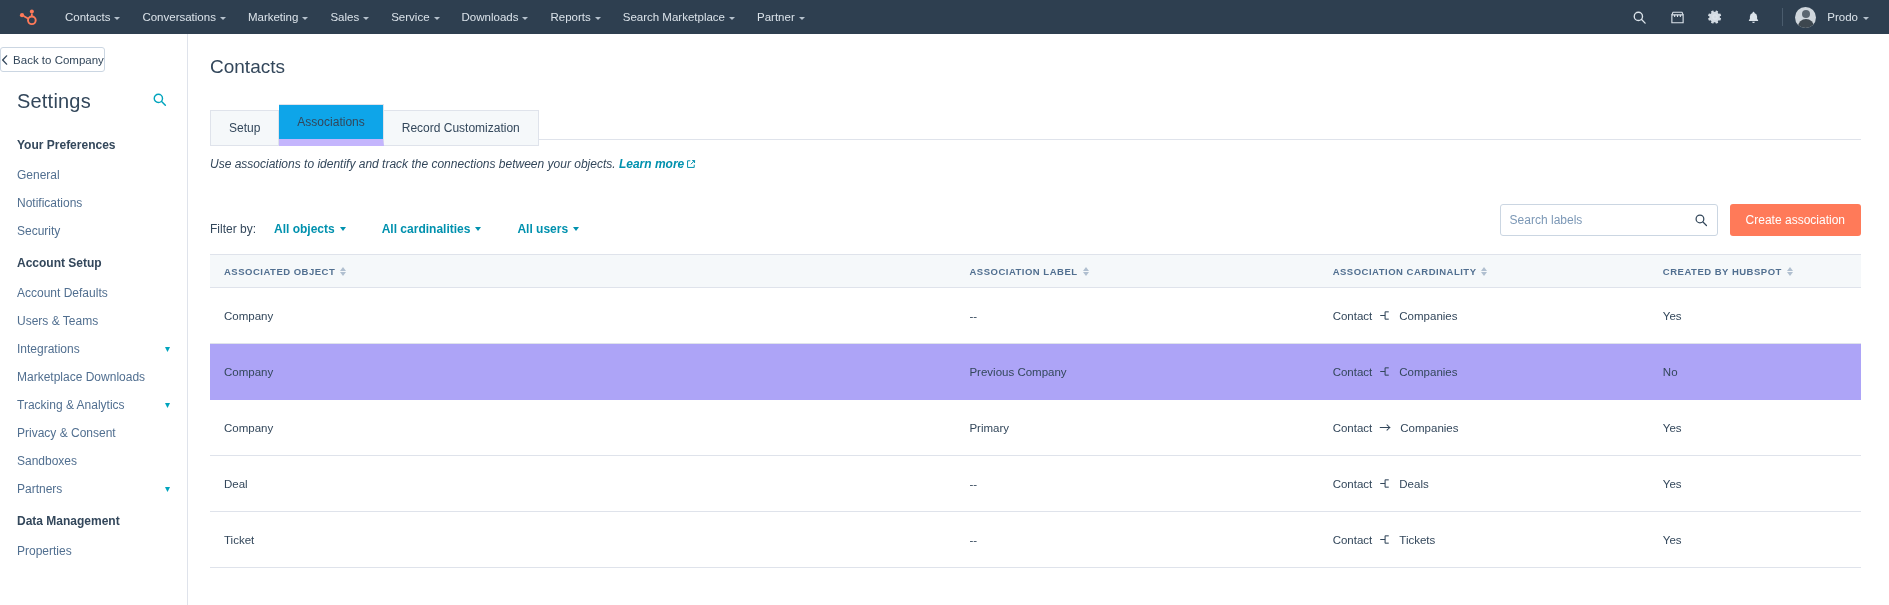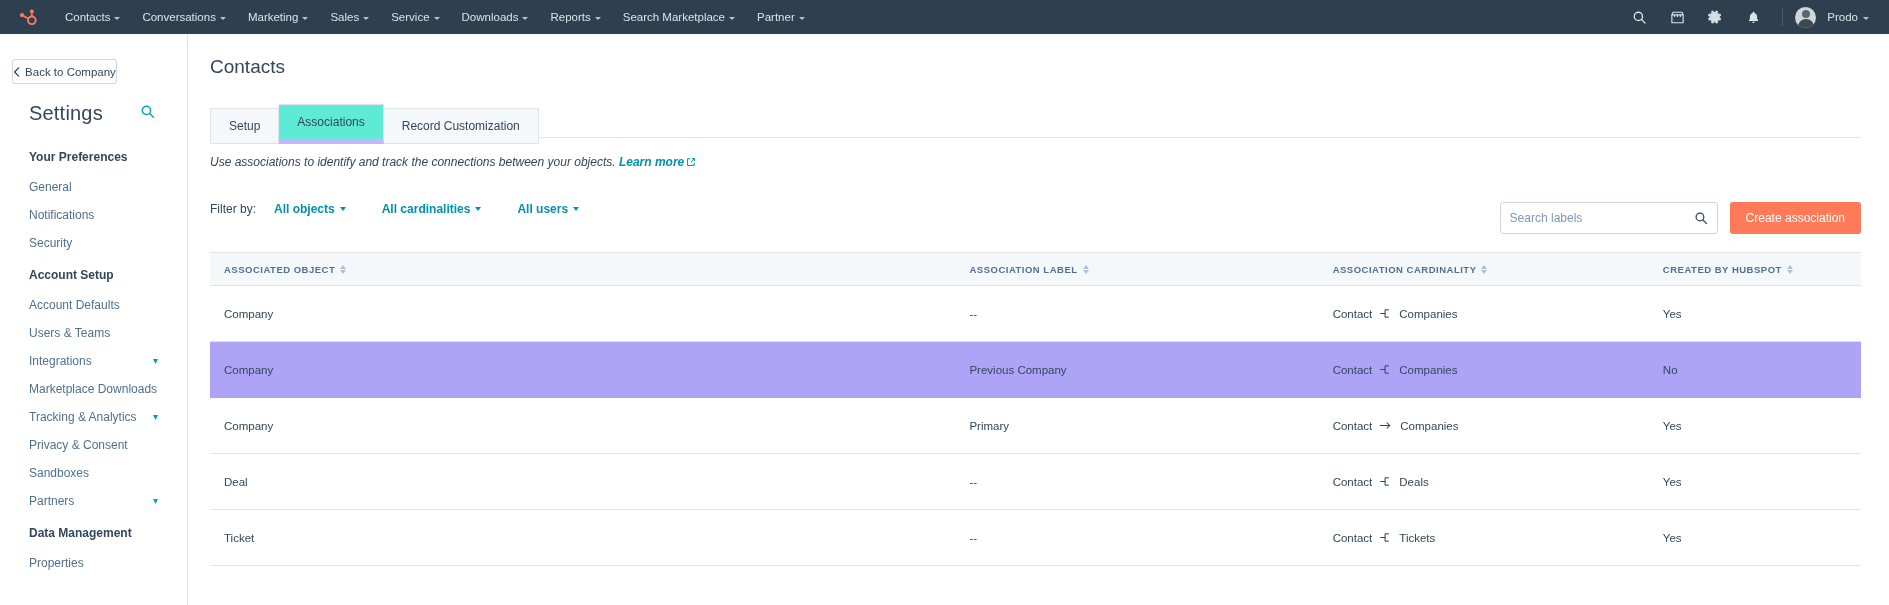--- a/index.html
+++ b/index.html
@@ -35,21 +35,21 @@
   .avatar .head { position:absolute; width: 8px; height: 8px; border-radius: 50%; background: #5b6670; left: 6.5px; top: 3px; }
   .avatar .body { position:absolute; width: 16px; height: 10px; border-radius: 8px 8px 0 0; background: #3d474f; left: 2.5px; top: 12px; }
   .user-name { color: #dbe3ea; font-size: 11.5px; margin-left: 7px; display: flex; align-items: center; gap: 5px; cursor: pointer; padding-right: 6px;}
 
   
   .body-wrap { display: flex; height: 571px; }
 
   
   .sidebar {
     width: 188px; flex: 0 0 188px; background: #ffffff;
-    border-right: 1px solid #dfe3eb; padding: 12px;
+    border-right: 1px solid #dfe3eb; padding: 0;
     position: relative; overflow: hidden;
   }
   .back-btn {
     margin: 13px 0 0 0; width: 105px; height: 25px;
     border: 1px solid #cbd6e2; border-radius: 3px; background: #fff;
     display: flex; align-items: center; justify-content: center; gap: 5px;
     font-size: 11.5px; color: #33475b; cursor: pointer;
   }
   .settings-head {
     display: flex; align-items: center; justify-content: space-between;
@@ -74,29 +74,29 @@
   .page-title { font-size: 19px; color: #33475b; font-weight: 400; margin-bottom: 19px;}
 
   .tabs { display: flex; align-items: flex-end; position: relative; }
   .tab {
     font-size: 12px; color: #33475b; padding: 10px 18px;
     border: 1px solid #dfe3eb; background: #f5f8fa;
     cursor: pointer; position: relative; top: 7px;
     border-bottom: 1px solid #dfe3eb;
   }
   .tab + .tab { border-left: none; }
-  .tab.active { background: #5eead4; border-bottom: 5px solid #c4b5fd; color: #33475b; }
+  .tab.active { background: #0ea5e9; border-bottom: 7px solid #c4b5fd; color: #33475b; }
   .tabs-rule { height: 1px; background: #dfe3eb; margin-top: 0; }
 
   .desc { font-size: 12px; color: #33475b; padding: 17px 0 0 0; font-style: italic; }
   .desc a { color: #0091ae; text-decoration: none; font-weight: 600; cursor: pointer;}
   .ext-icon { display: inline-block; vertical-align: -1px; margin-left: 2px;}
 
   .filter-row {
-    display: flex; align-items: flex-start; margin-top: 33px; gap: 0;
+    display: flex; align-items: flex-end; margin-top: 33px; gap: 0;
   }
   .filter-label { font-size: 12px; color: #33475b; margin-right: 18px;}
   .filter-link {
     font-size: 12px; color: #0091ae; font-weight: 600; margin-right: 36px;
     display: flex; align-items: center; gap: 5px; cursor: pointer;
   }
   .filter-caret { width:0;height:0;border-left:3.5px solid transparent;border-right:3.5px solid transparent;border-top:4px solid #0091ae; }
   .right-tools { margin-left: auto; display: flex; align-items: center; gap: 12px; }
   .search-box {
     width: 218px; height: 32px; border: 1px solid #cbd6e2; border-radius: 3px;

